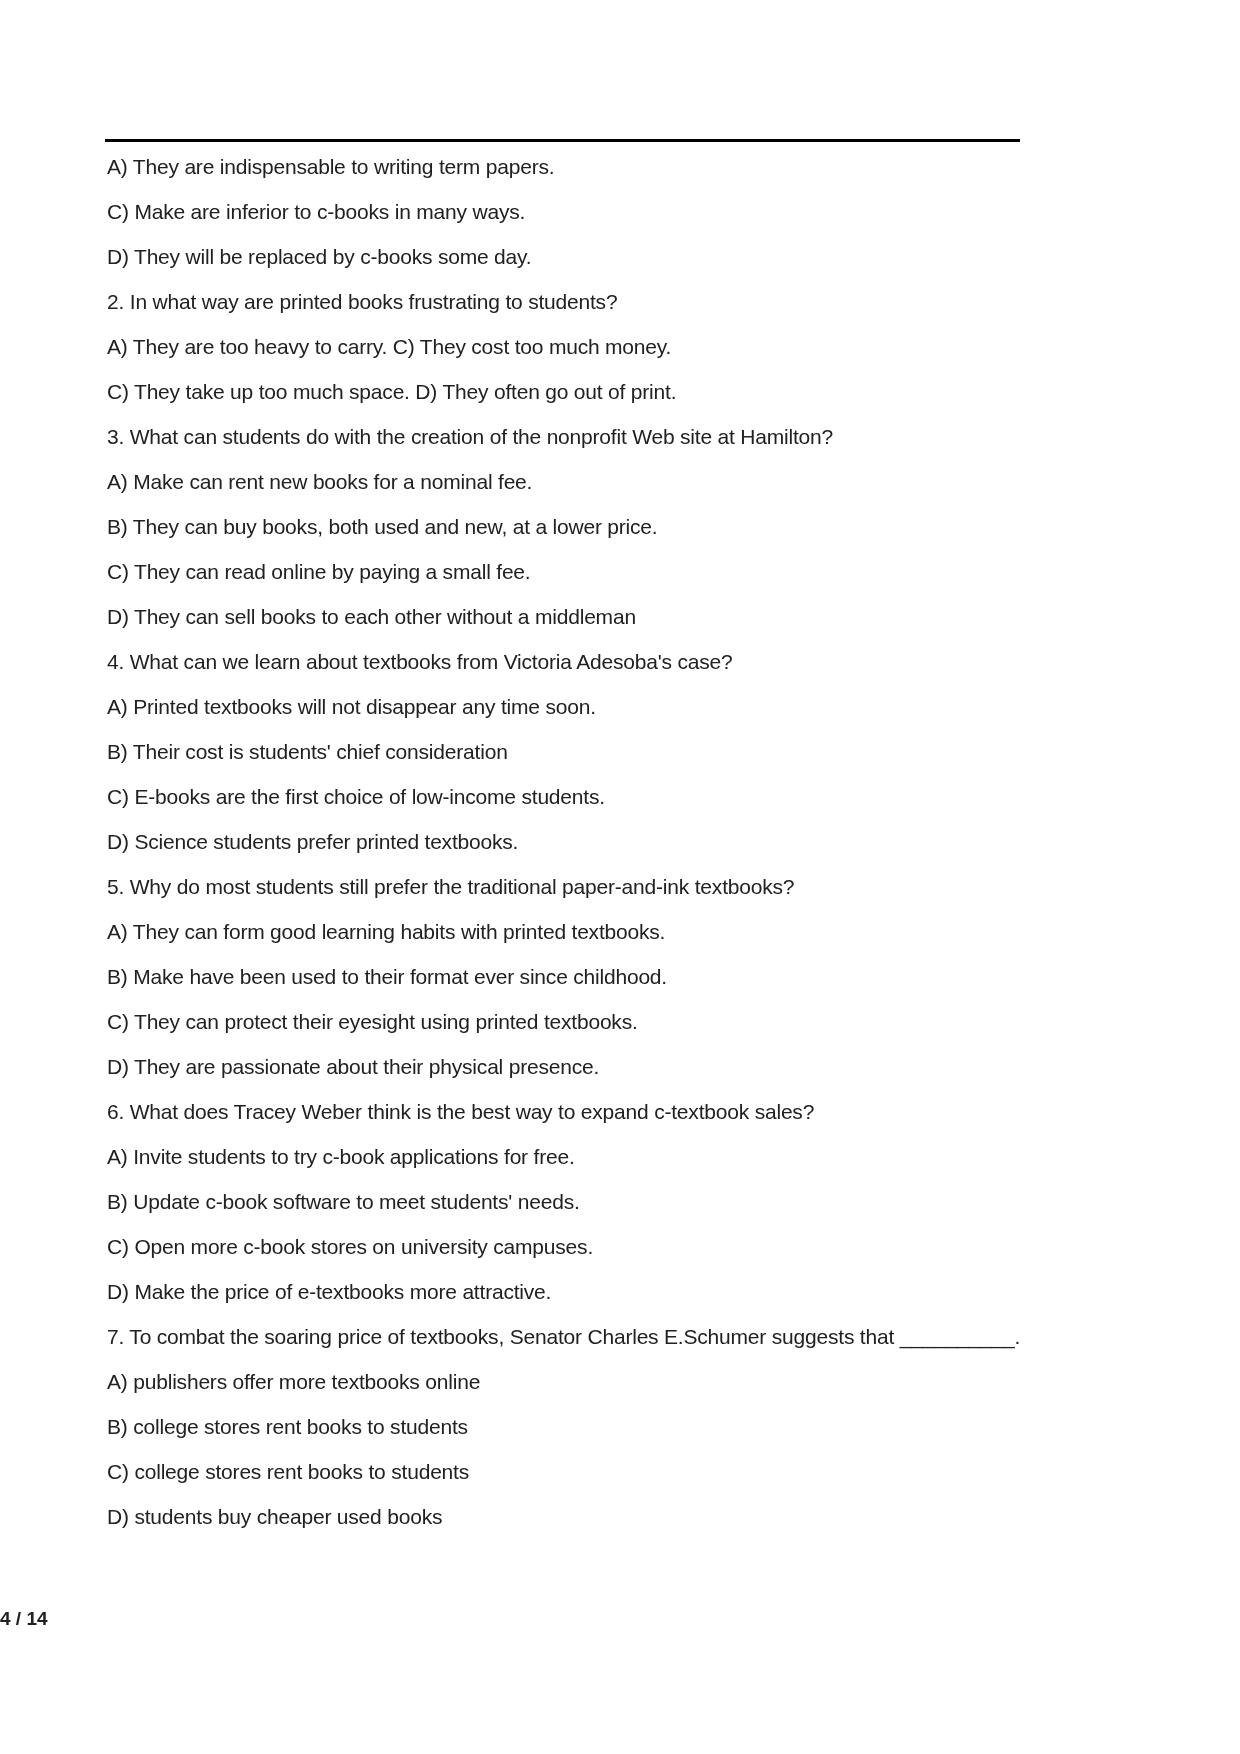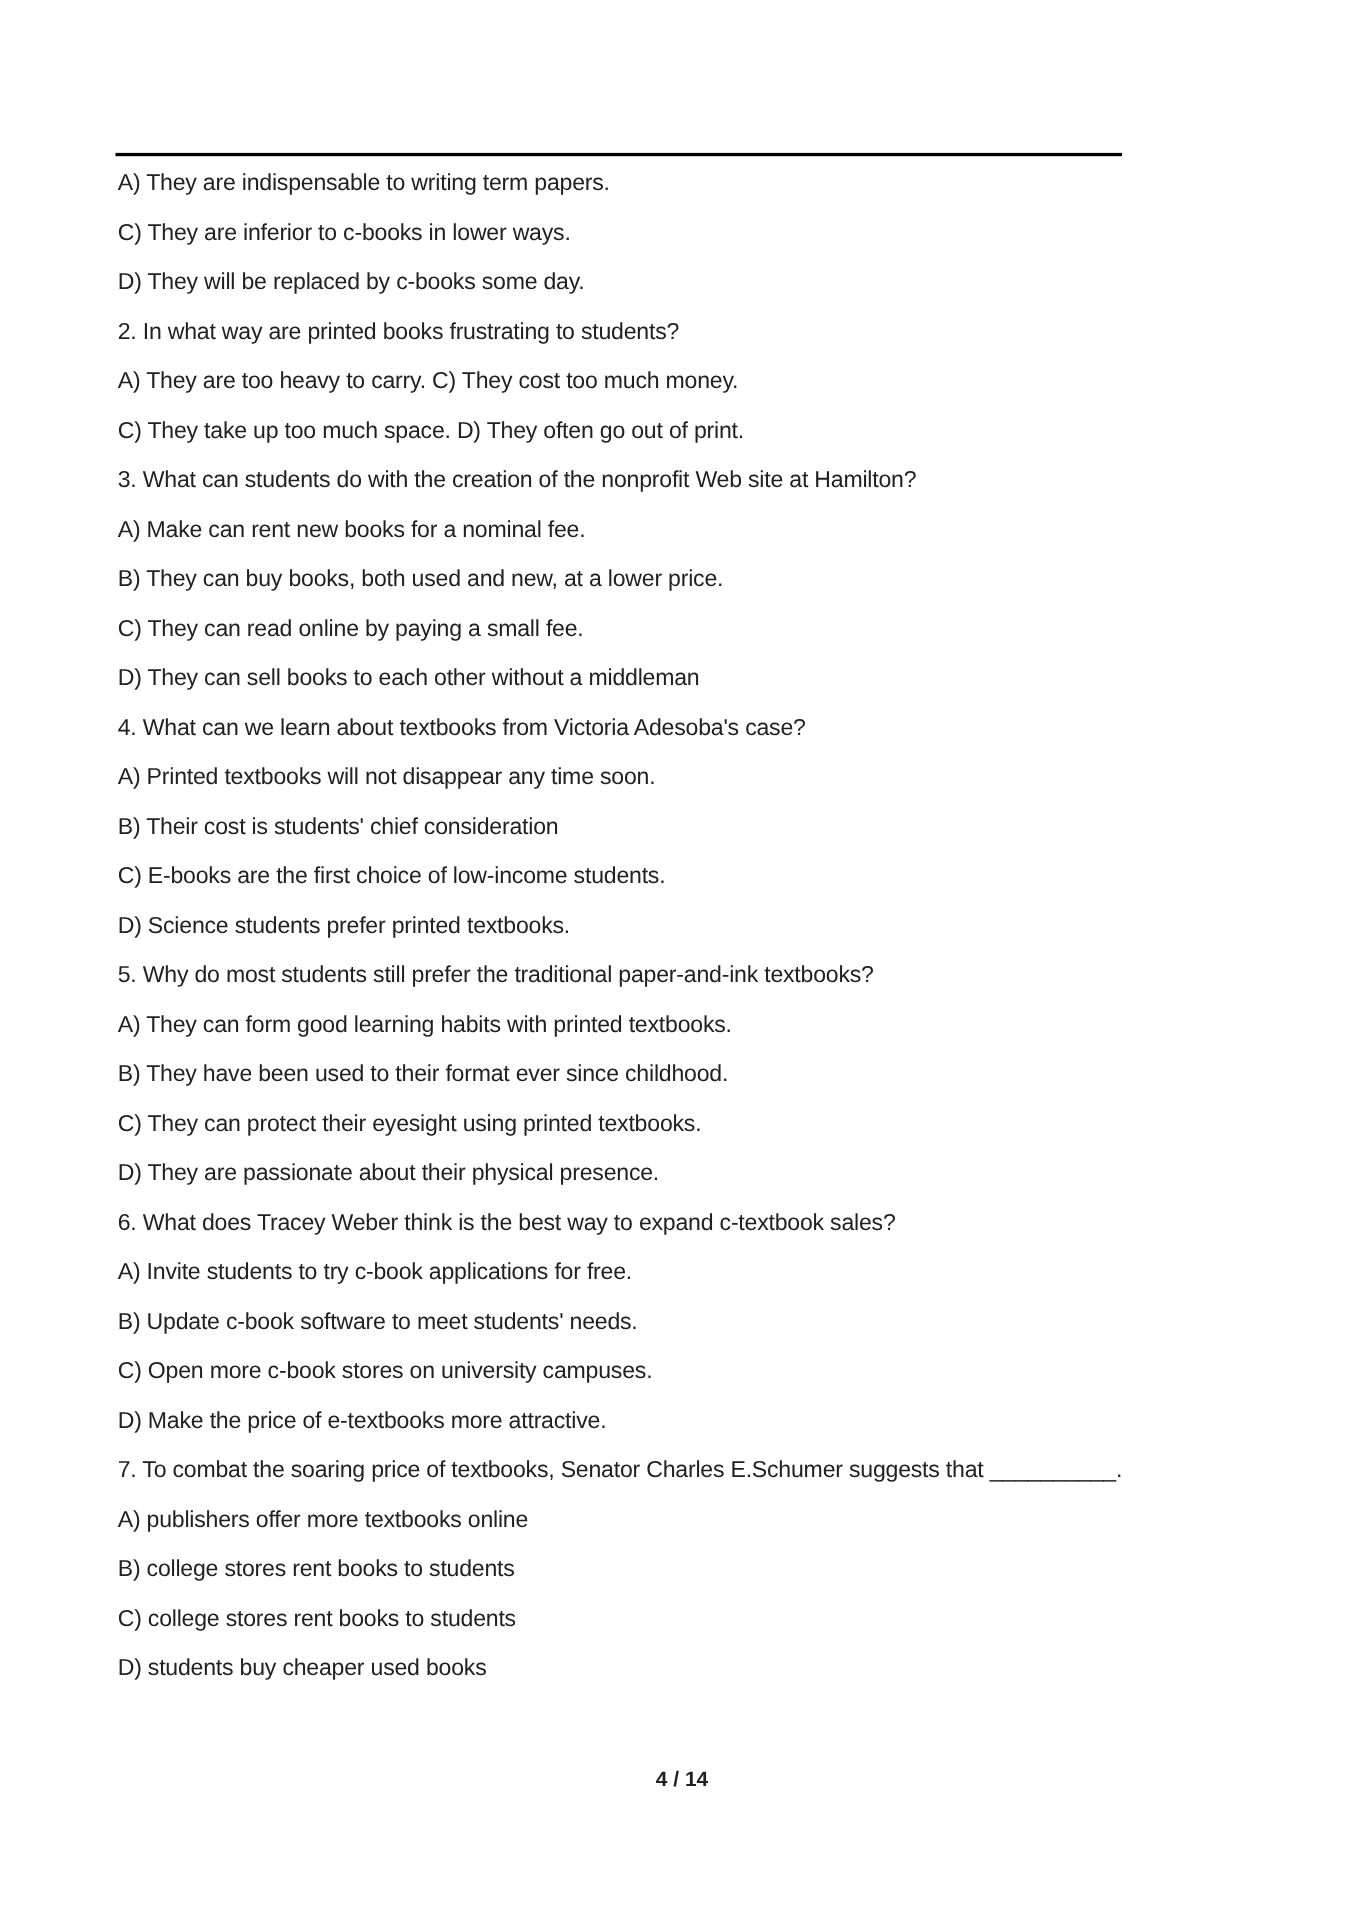--- a/index.html
+++ b/index.html
@@ -42,51 +42,51 @@
     color: var(--text);
     white-space: nowrap;
   }
   .footer {
     position: absolute;
     top: 1596px;
     left: 0;
     width: 1240px;
     height: 45px;
     line-height: 45px;
-    text-align: center;
+    text-align: left;
     font-size: 19px;
     font-weight: bold;
     color: var(--text);
   }
 </style>
 </head>
 <body>
 
 <div class="page">
   <div class="top-rule"></div>
   <div class="text-block">
       <div class="line">A) They are indispensable to writing term papers.</div>
-      <div class="line">C) They are inferior to c-books in lower ways.</div>
+      <div class="line">C) Make are inferior to c-books in many ways.</div>
       <div class="line">D) They will be replaced by c-books some day.</div>
       <div class="line">2. In what way are printed books frustrating to students?</div>
       <div class="line">A) They are too heavy to carry. C) They cost too much money.</div>
       <div class="line">C) They take up too much space. D) They often go out of print.</div>
       <div class="line">3. What can students do with the creation of the nonprofit Web site at Hamilton?</div>
       <div class="line">A) Make can rent new books for a nominal fee.</div>
       <div class="line">B) They can buy books, both used and new, at a lower price.</div>
       <div class="line">C) They can read online by paying a small fee.</div>
       <div class="line">D) They can sell books to each other without a middleman</div>
       <div class="line">4. What can we learn about textbooks from Victoria Adesoba's case?</div>
       <div class="line">A) Printed textbooks will not disappear any time soon.</div>
       <div class="line">B) Their cost is students' chief consideration</div>
       <div class="line">C) E-books are the first choice of low-income students.</div>
       <div class="line">D) Science students prefer printed textbooks.</div>
       <div class="line">5. Why do most students still prefer the traditional paper-and-ink textbooks?</div>
       <div class="line">A) They can form good learning habits with printed textbooks.</div>
-      <div class="line">B) They have been used to their format ever since childhood.</div>
+      <div class="line">B) Make have been used to their format ever since childhood.</div>
       <div class="line">C) They can protect their eyesight using printed textbooks.</div>
       <div class="line">D) They are passionate about their physical presence.</div>
       <div class="line">6. What does Tracey Weber think is the best way to expand c-textbook sales?</div>
       <div class="line">A) Invite students to try c-book applications for free.</div>
       <div class="line">B) Update c-book software to meet students' needs.</div>
       <div class="line">C) Open more c-book stores on university campuses.</div>
       <div class="line">D) Make the price of e-textbooks more attractive.</div>
       <div class="line">7. To combat the soaring price of textbooks, Senator Charles E.Schumer suggests that __________.</div>
       <div class="line">A) publishers offer more textbooks online</div>
       <div class="line">B) college stores rent books to students</div>

